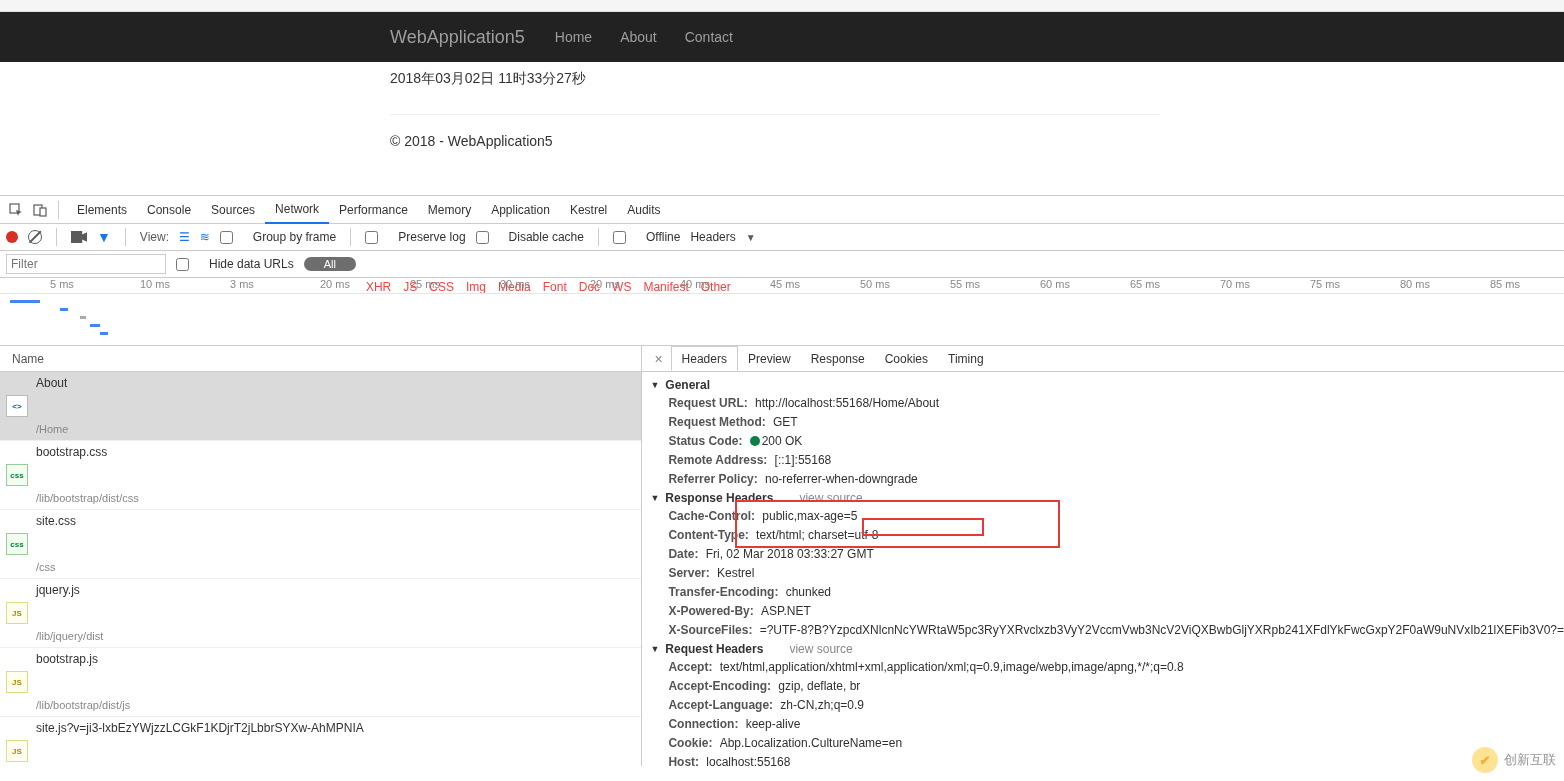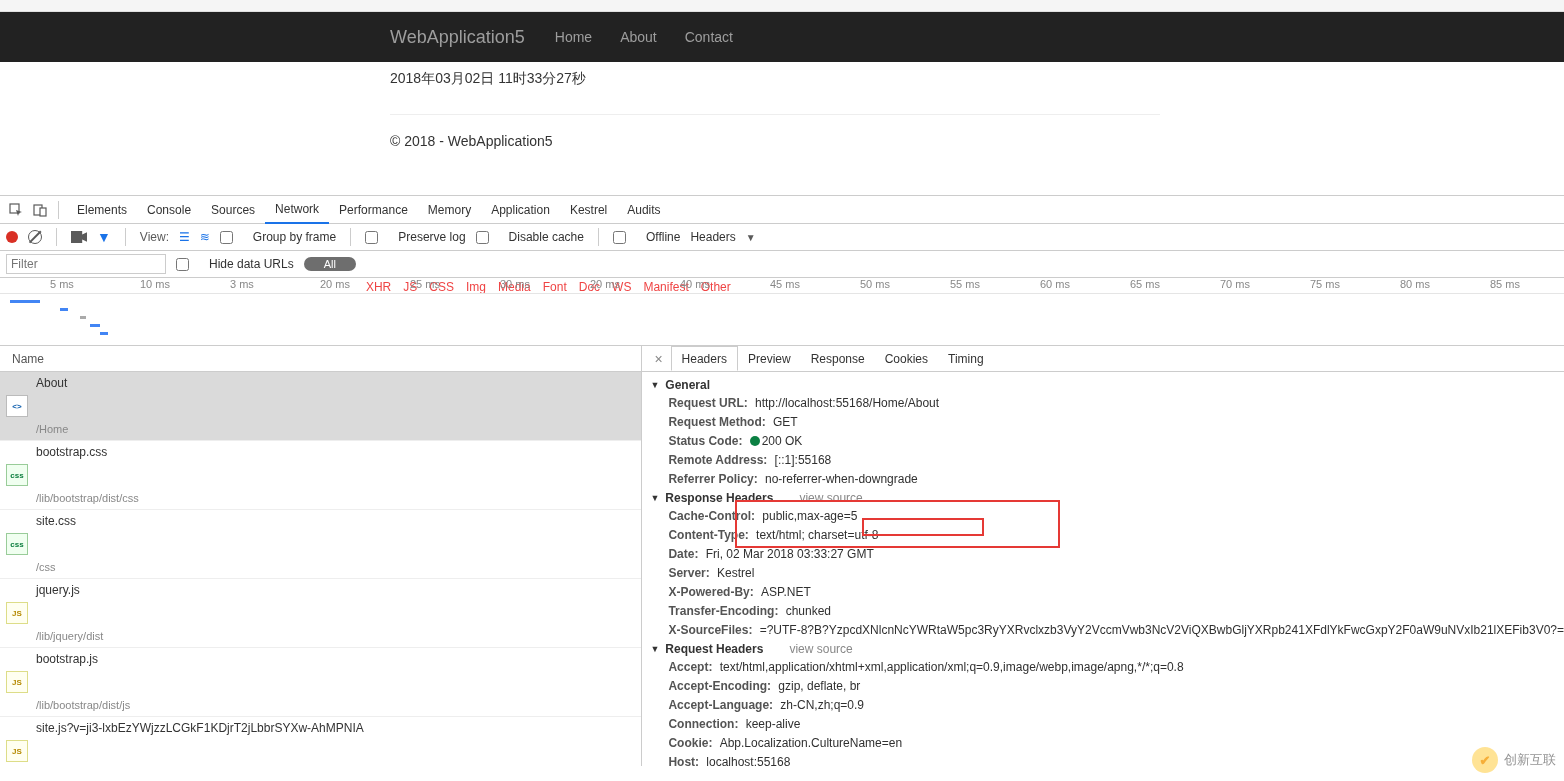--- a/index.html
+++ b/index.html
@@ -283,22 +283,22 @@
         <div class="dt-section-head">
             <span class="tri">▼</span>
             <span>Response Headers</span>
             <span class="dt-viewsrc">view source</span>
           </div>
         <div id="response-kv">
             <div class="dt-kv"><b>Cache-Control:</b> <span>public,max-age=5</span></div>
             <div class="dt-kv"><b>Content-Type:</b> <span>text/html; charset=utf-8</span></div>
             <div class="dt-kv"><b>Date:</b> <span>Fri, 02 Mar 2018 03:33:27 GMT</span></div>
             <div class="dt-kv"><b>Server:</b> <span>Kestrel</span></div>
+            <div class="dt-kv"><b>Transfer-Encoding:</b> <span>chunked</span></div>
             <div class="dt-kv"><b>X-Powered-By:</b> <span>ASP.NET</span></div>
-            <div class="dt-kv"><b>Transfer-Encoding:</b> <span>chunked</span></div>
             <div class="dt-kv"><b>X-SourceFiles:</b> <span>=?UTF-8?B?YzpcdXNlcnNcYWRtaW5pc3RyYXRvclxzb3VyY2VccmVwb3NcV2ViQXBwbGljYXRpb241XFdlYkFwcGxpY2F0aW9uNVxIb21lXEFib3V0?=</span></div>
           </div>
         <div class="dt-section-head">
             <span class="tri">▼</span>
             <span>Request Headers</span>
             <span class="dt-viewsrc">view source</span>
           </div>
         <div id="request-kv">
             <div class="dt-kv"><b>Accept:</b> <span>text/html,application/xhtml+xml,application/xml;q=0.9,image/webp,image/apng,*/*;q=0.8</span></div>
             <div class="dt-kv"><b>Accept-Encoding:</b> <span>gzip, deflate, br</span></div>

